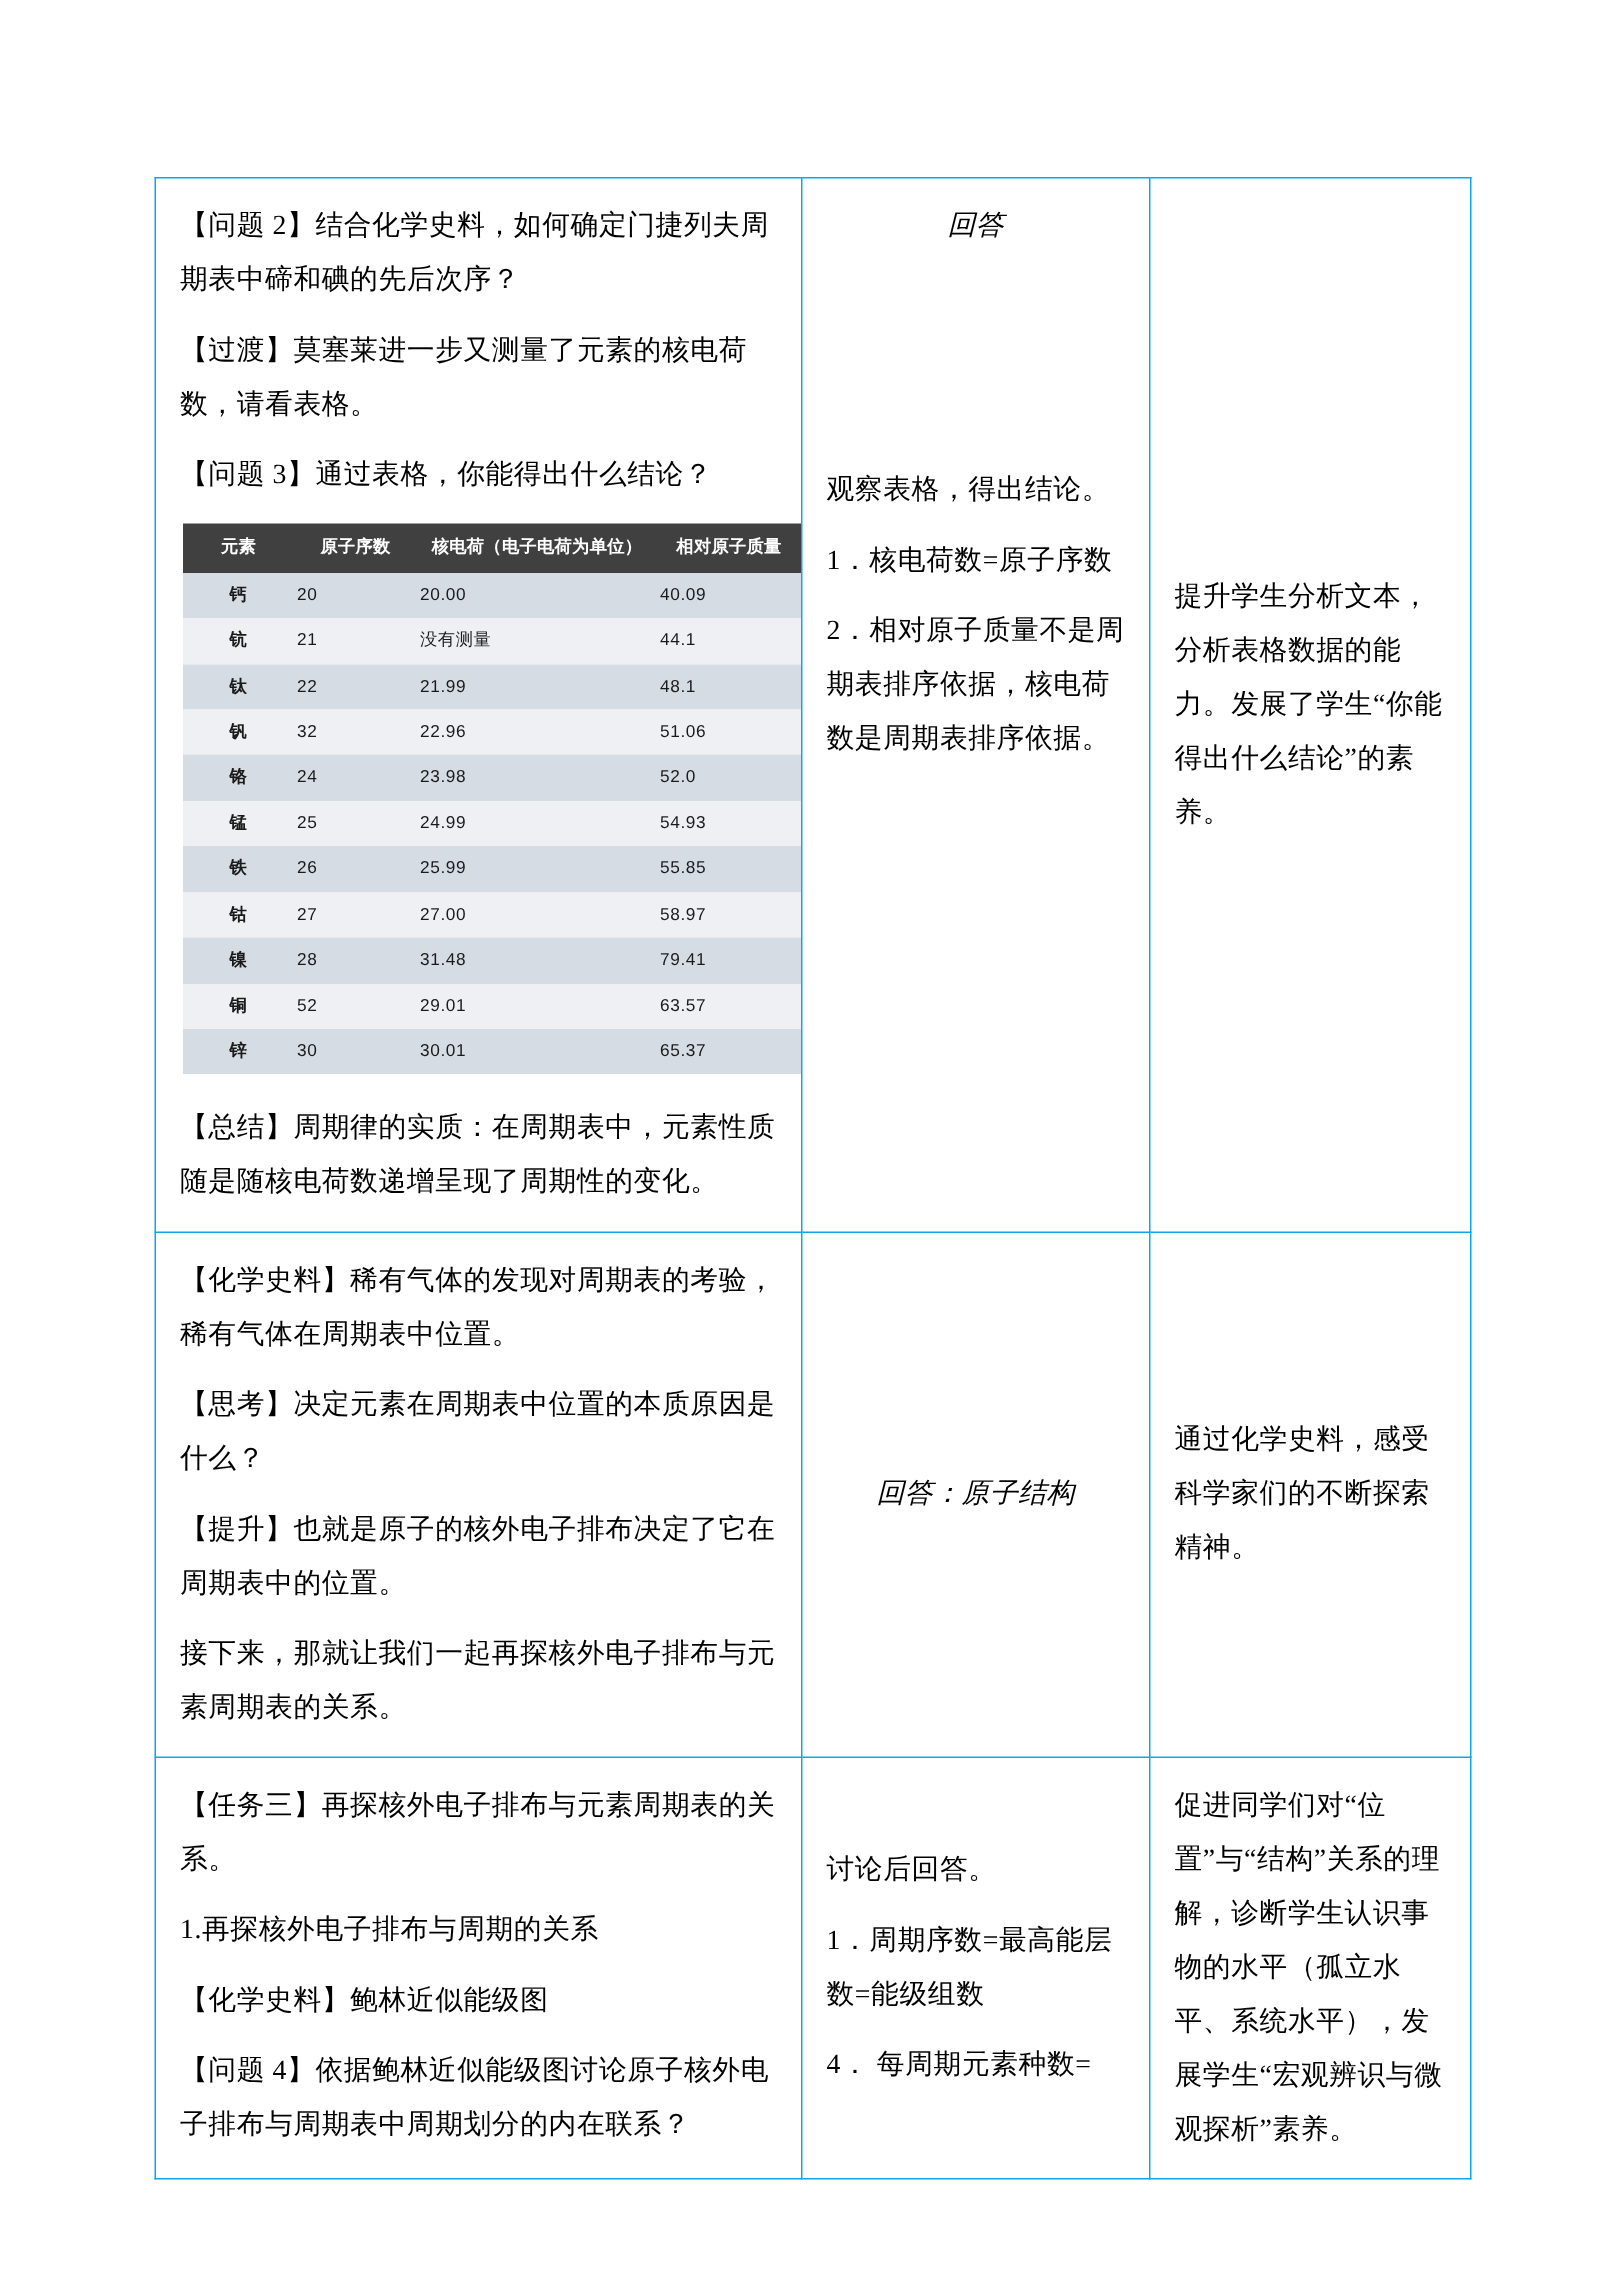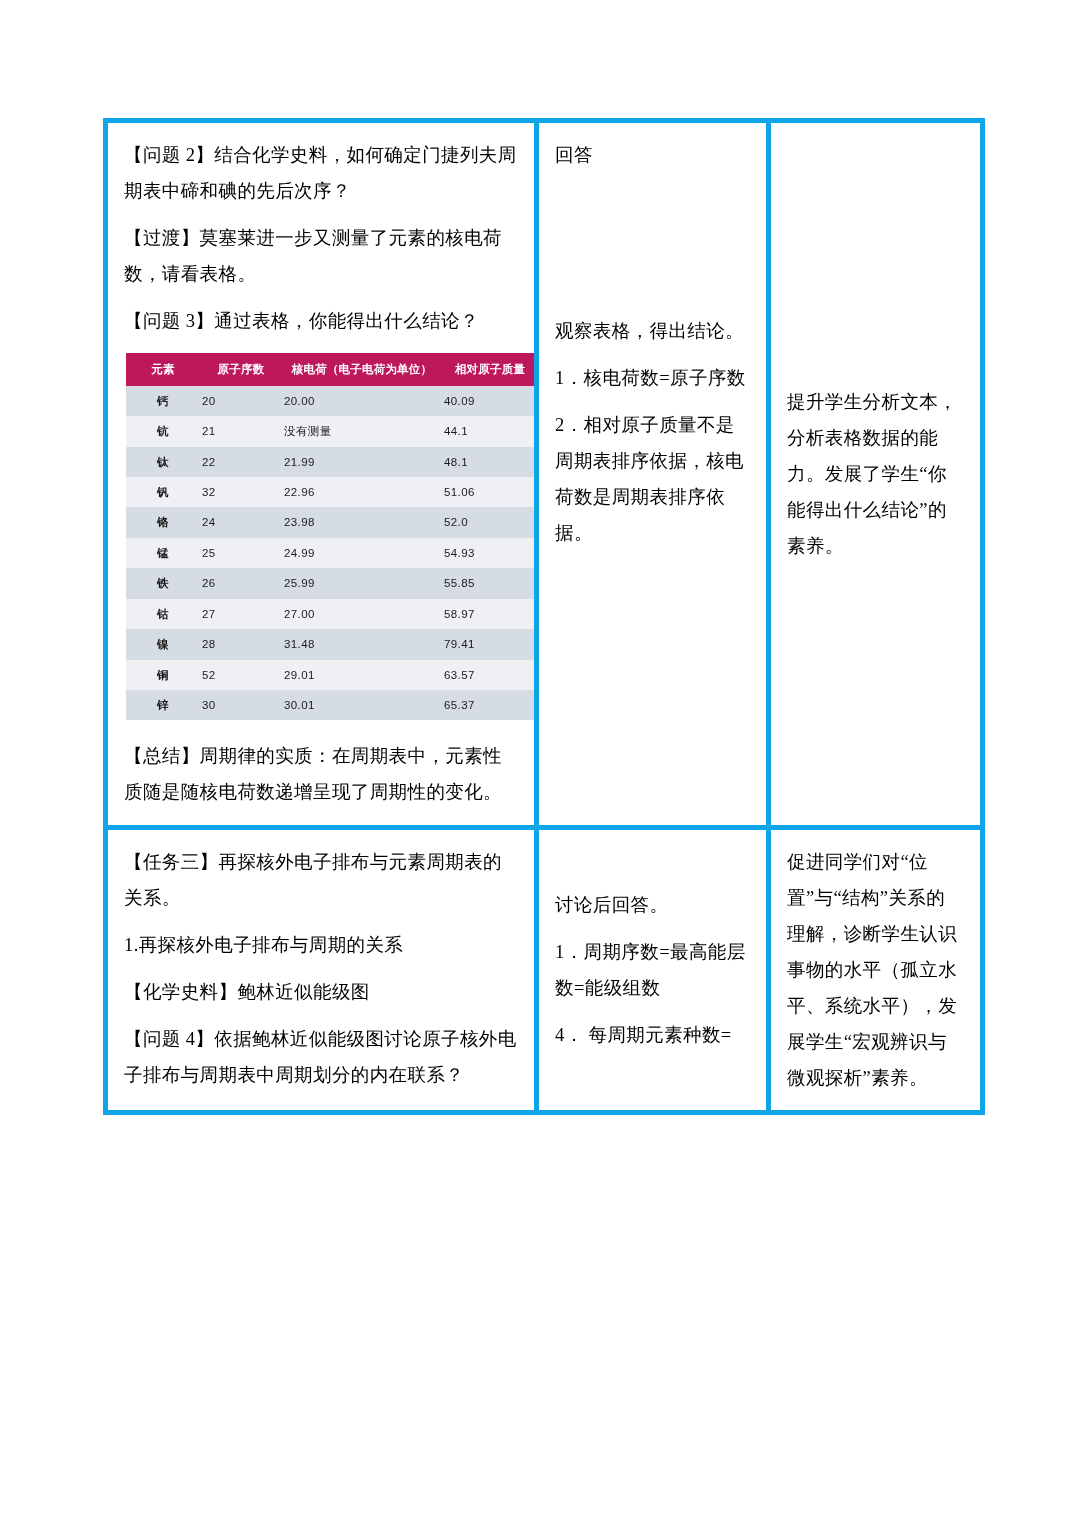--- a/index.html
+++ b/index.html
@@ -19,21 +19,21 @@
     height: 1527px;
     box-sizing: border-box;
     padding: 118px 98px 0 103px;
   }
   table.lesson-table {
     width: 877px;
     border-collapse: collapse;
     table-layout: fixed;
   }
   table.lesson-table td {
-    border: 5px solid #0ea5e9;
+    border: 1px solid #0ea5e9;
     vertical-align: top;
     padding: 14px 16px 14px 16px;
     font-size: 18.5px;
     line-height: 1.95;
     letter-spacing: 0.4px;
   }
   col.c1 { width: 431px; }
   col.c2 { width: 232px; }
   col.c3 { width: 214px; }
 
@@ -41,39 +41,41 @@
     vertical-align: middle !important;
   }
   .para {
     margin: 0;
     text-indent: 0;
   }
   .para + .para {
     margin-top: 11px;
   }
   .center {
+    text-align: center;
+    font-style: italic;
   }
   .indent-1 {
     text-indent: 0;
   }
 
   
   .figure-wrap {
     margin: 14px 0 18px 2px;
     width: 412px;
   }
   table.datafig {
     border-collapse: collapse;
     width: 412px;
     font-family: "Liberation Sans", sans-serif;
     font-size: 11.5px;
     table-layout: fixed;
   }
   table.datafig th {
-    background: #be185d;
+    background: #404040;
     color: #ffffff;
     font-weight: bold;
     font-size: 11.5px;
     padding: 5px 2px;
     text-align: center;
     border: none;
     letter-spacing: 0.2px;
   }
   table.datafig td {
     padding: 4px 2px;
@@ -208,20 +210,34 @@
           <div style="height:140px"></div>
           <p class="para">观察表格，得出结论。</p>
           <p class="para">1．核电荷数=原子序数</p>
           <p class="para">2．相对原子质量不是周期表排序依据，核电荷数是周期表排序依据。</p>
         </td>
         <td class="cell-mid">
           <p class="para">提升学生分析文本，分析表格数据的能力。发展了学生“你能得出什么结论”的素养。</p>
         </td>
       </tr>
 
+      <tr>
+        <td>
+          <p class="para">【化学史料】稀有气体的发现对周期表的考验，稀有气体在周期表中位置。</p>
+          <p class="para">【思考】决定元素在周期表中位置的本质原因是什么？</p>
+          <p class="para">【提升】也就是原子的核外电子排布决定了它在周期表中的位置。</p>
+          <p class="para">接下来，那就让我们一起再探核外电子排布与元素周期表的关系。</p>
+        </td>
+        <td class="cell-mid">
+          <p class="para center">回答：原子结构</p>
+        </td>
+        <td class="cell-mid">
+          <p class="para">通过化学史料，感受科学家们的不断探索精神。</p>
+        </td>
+      </tr>
 
       <tr>
         <td>
           <p class="para">【任务三】再探核外电子排布与元素周期表的关系。</p>
           <p class="para">1.再探核外电子排布与周期的关系</p>
           <p class="para">【化学史料】鲍林近似能级图</p>
           <p class="para">【问题 4】依据鲍林近似能级图讨论原子核外电子排布与周期表中周期划分的内在联系？</p>
         </td>
         <td class="cell-mid">
           <p class="para">讨论后回答。</p>

